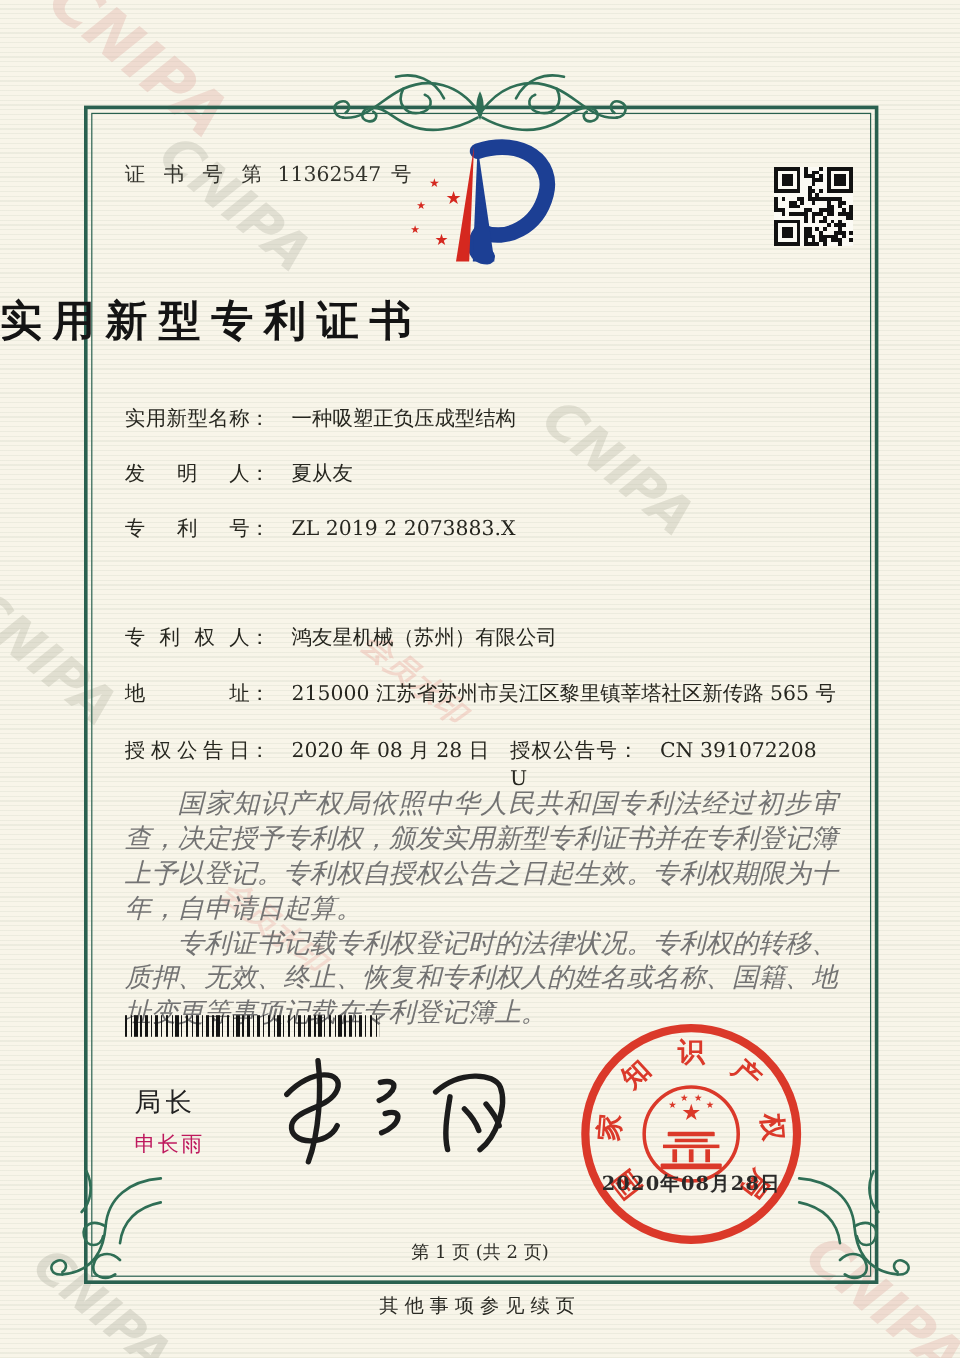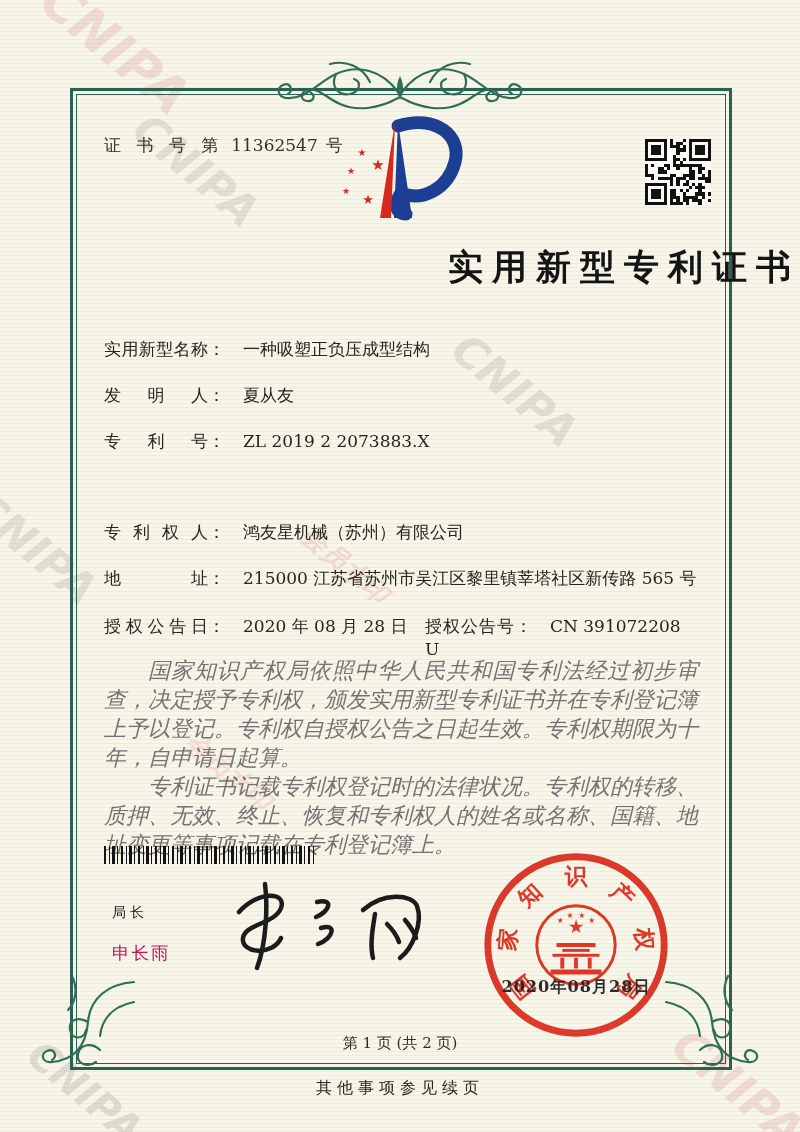--- a/index.html
+++ b/index.html
@@ -21,35 +21,35 @@
   .orn-top{position:absolute;left:50%;top:52px;transform:translateX(-50%);z-index:3;}
   .corner{position:absolute;z-index:3;}
   .corner.bl{left:38px;top:960px;}
   .corner.br{left:656px;top:960px;transform:scaleX(-1);}
   .abs{position:absolute;z-index:4;}
   .cert-no{left:104px;top:134px;font-size:17px;color:#33332c;}
   .cert-no .pfx{letter-spacing:5px;margin-right:8px;}
   .cert-no .sfx{margin-left:8px;}
   .logo{left:338px;top:114px;}
   .qr{left:645px;top:139px;width:66px;height:66px;}
-  .title{left:0;right:0;top:244px;text-align:right;font-size:35px;font-weight:bold;
-         letter-spacing:9px;color:#141414;padding-left:28px;}
+  .title{left:0;right:0;top:244px;text-align:left;font-size:35px;font-weight:bold;
+         letter-spacing:9px;color:#141414;}
   .row{left:104px;right:100px;font-size:17px;line-height:23px;color:#26261f;}
   .lbl{display:inline-block;width:104px;text-align:justify;text-align-last:justify;vertical-align:top;}
   .val{margin-left:18px;}
   .pair2{position:absolute;left:321px;top:0;}
   .pair2 .lbl2{letter-spacing:1px;}
   .paras{left:104px;width:594px;top:656px;font-size:22px;line-height:29px;
          text-align:justify;font-style:italic;color:#737373;}
   .paras p{margin:0;text-indent:2em;}
   .barcode{left:104px;top:846px;width:212px;height:18px;
     background:repeating-linear-gradient(90deg,
       #141414 0 2px,transparent 2px 5px,#141414 5px 6px,transparent 6px 8px,
       #141414 8px 11px,transparent 11px 13px,#141414 13px 14px,transparent 14px 17px);}
-  .dir-title{left:112px;top:904px;font-size:14px;letter-spacing:4px;color:#222;}
+  .dir-title{left:112px;top:904px;font-size:22px;letter-spacing:4px;color:#222;}
   .dir-name{left:112px;top:941px;font-size:17.5px;letter-spacing:2px;color:#be185d;}
   .signature{left:215px;top:878px;z-index:4;}
   .seal{left:478px;top:847px;width:196px;height:196px;z-index:5;}
   .page-num{left:0;right:0;top:1034px;text-align:center;font-size:15px;color:#2e2e28;}
   .foot-note{left:0;right:0;top:1078px;text-align:center;font-size:16px;
              letter-spacing:5px;color:#2a2a24;font-family:Liberation Mono, monospace;}
 </style>
 </head>
 <body>
 

